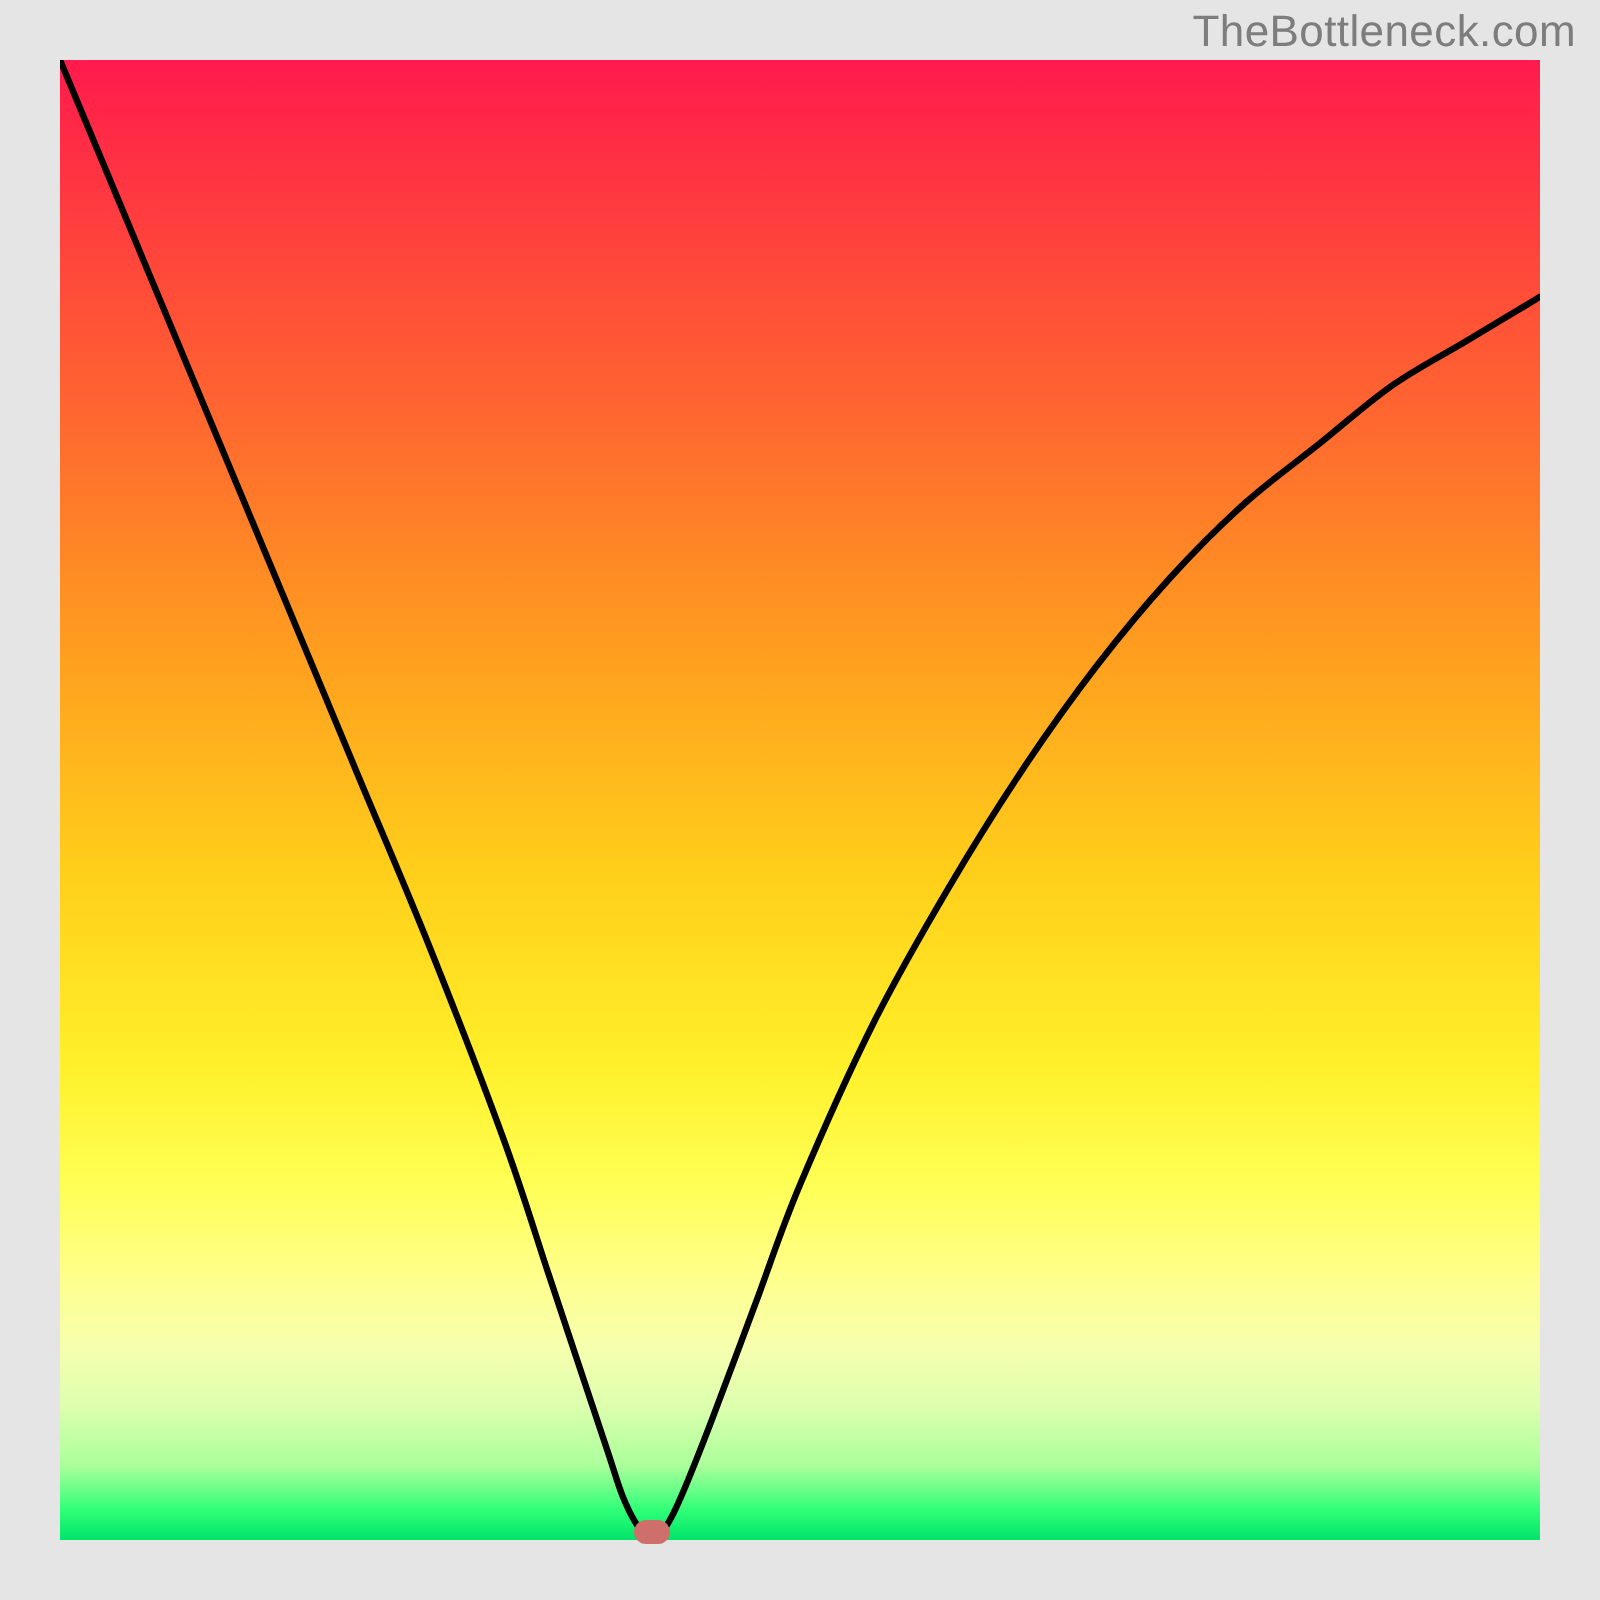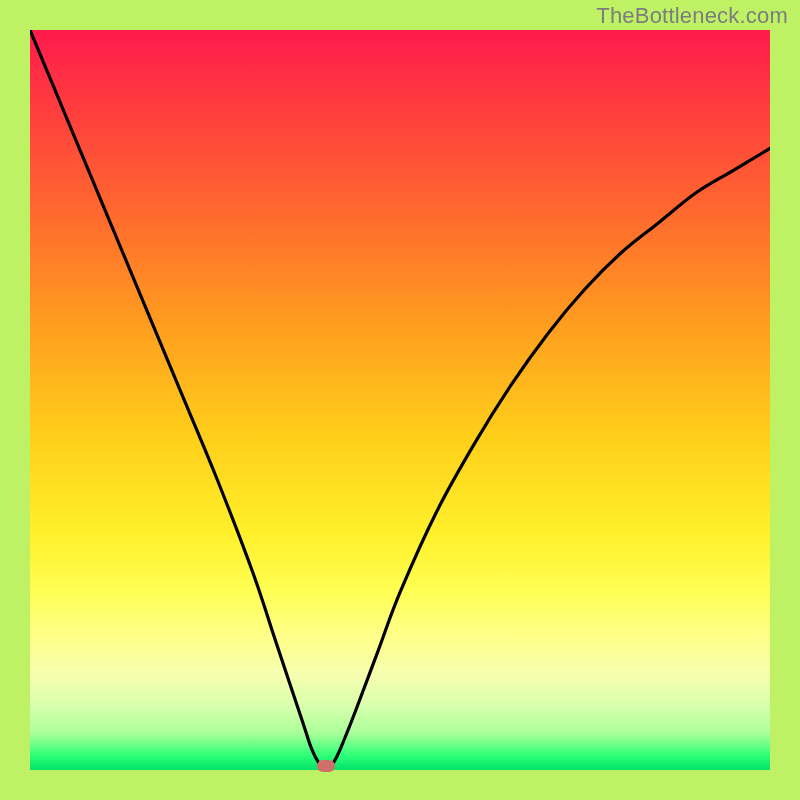--- a/index.html
+++ b/index.html
@@ -10,21 +10,21 @@
     background: #000;
     overflow: hidden;
     font-family: Arial, Helvetica, sans-serif;
   }
   .frame {
     position: absolute;
     top: 0;
     left: 0;
     width: 800px;
     height: 800px;
-    background: #bef264;
+    background: #e5e5e5;
   }
   .plot {
     position: absolute;
     top: 30px;
     left: 30px;
     width: 740px;
     height: 740px;
     background: linear-gradient(
       to bottom,
       #ff1a4d 0%,

